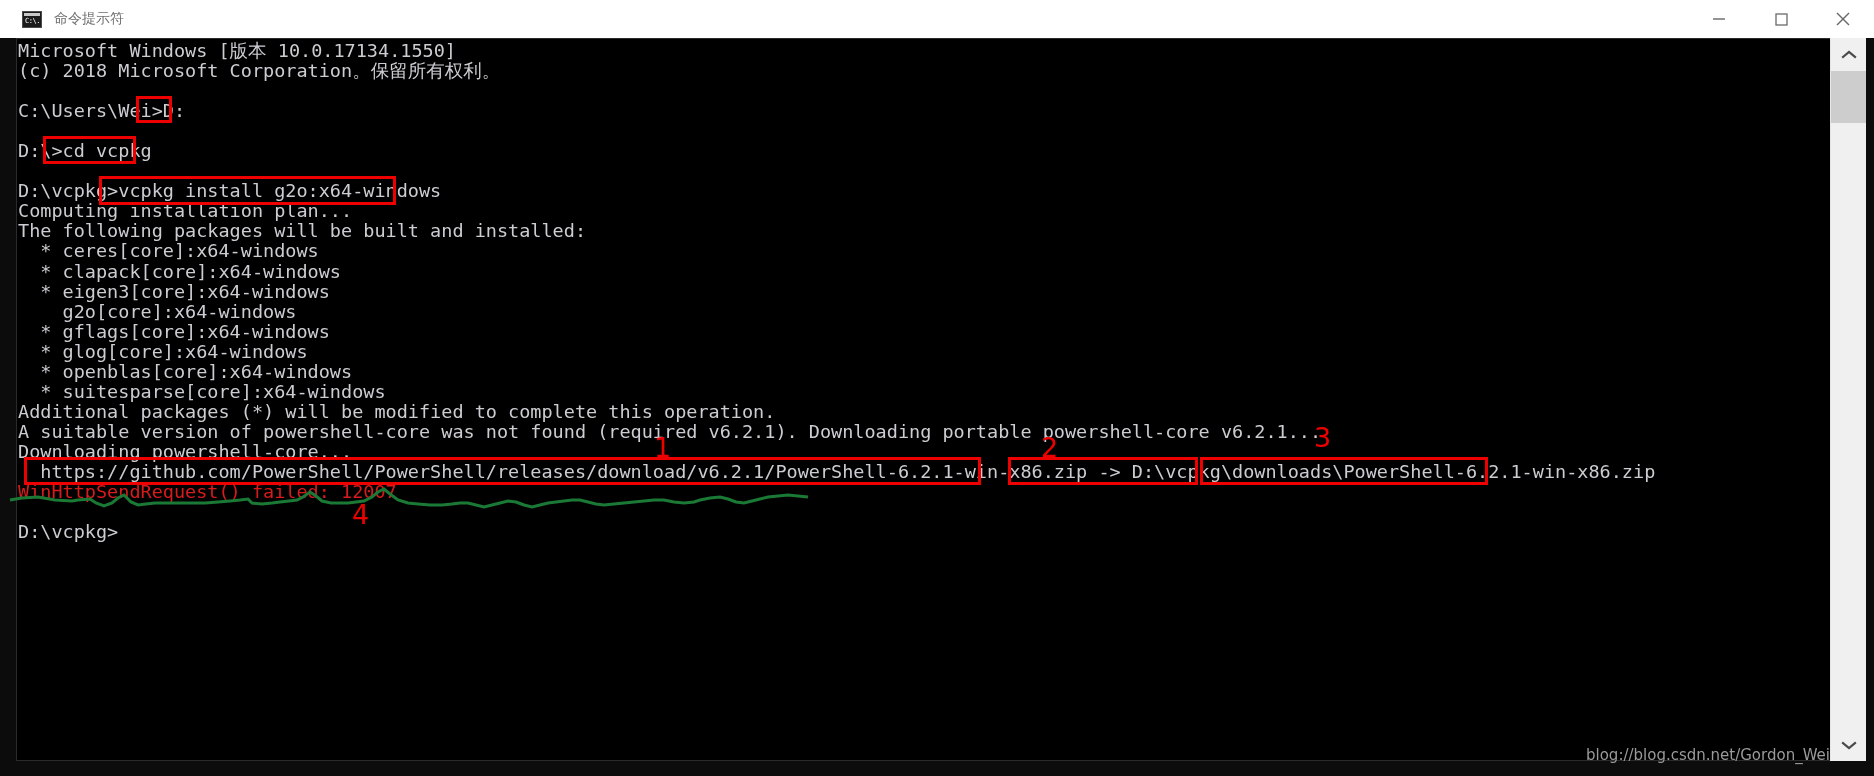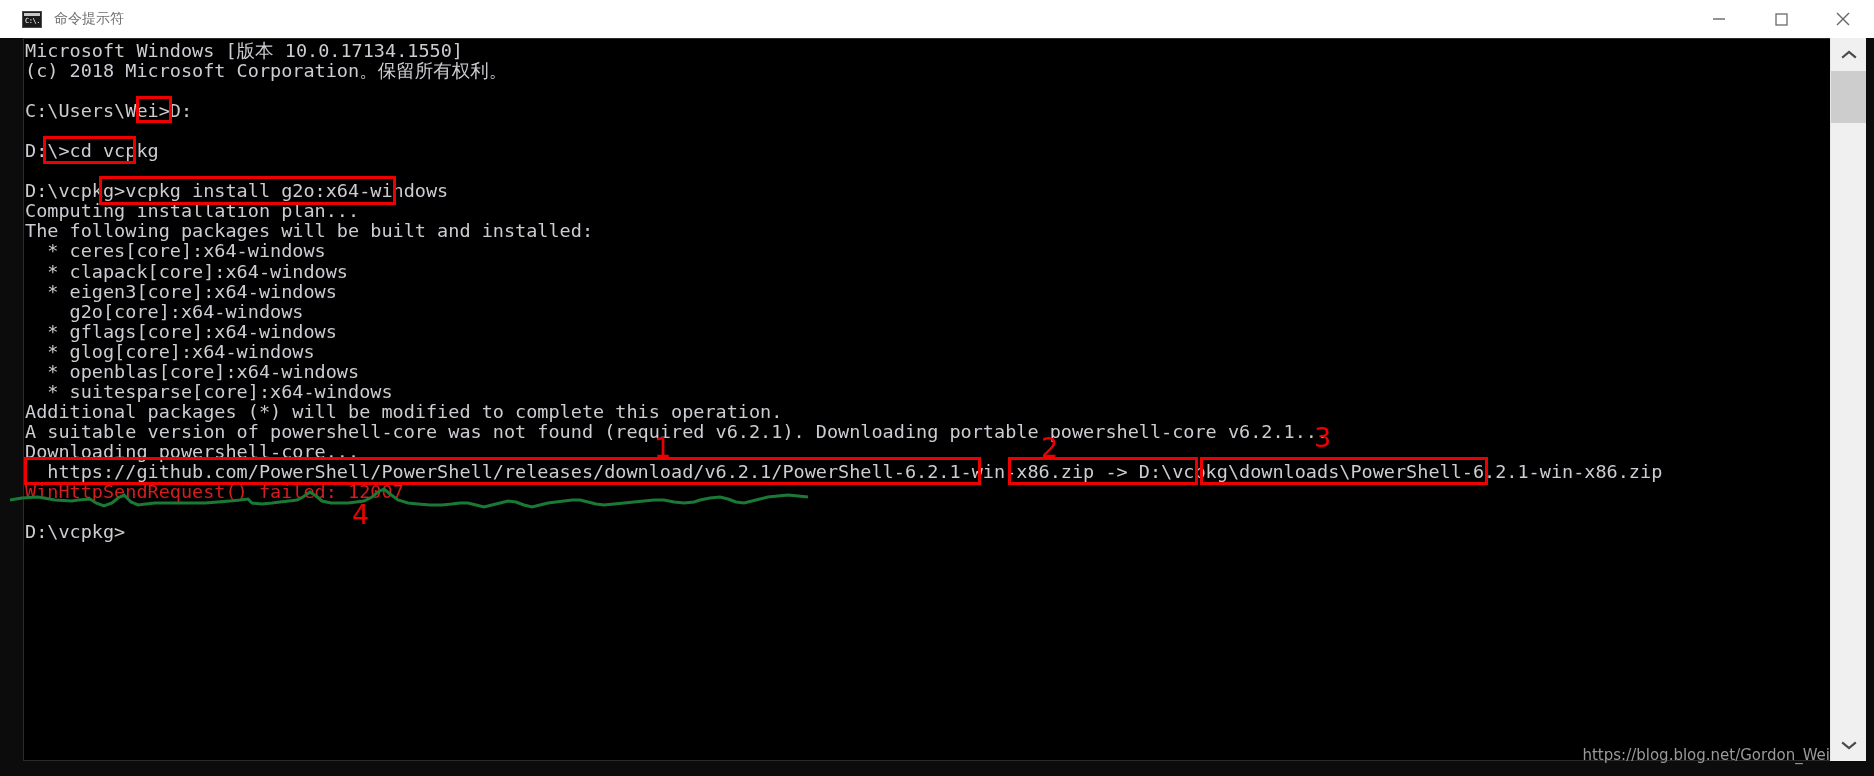--- a/index.html
+++ b/index.html
@@ -93,21 +93,21 @@
     box-sizing: border-box;
   }
   #console-border-left {
     position: absolute;
     left: 0; top: 0;
     width: 10px; height: 738px;
     background: #0c0c0c;
   }
   #console-screen {
     position: absolute;
-    left: 23px;
+    left: 16px;
     top: 0px;
     width: 1820px;
     height: 723px;
     background: #000000;
     border: 1px solid #2b2b2b;
     box-sizing: border-box;
     overflow: hidden;
   }
   #console-text {
     position: absolute;
@@ -232,21 +232,21 @@
         </svg>
       </div>
       <div id="scroll-thumb"></div>
       <div id="scroll-down">
         <svg width="16" height="12" viewBox="0 0 16 12">
           <path d="M2 4 L8 9 L14 4" fill="none" stroke="#4a4a4a" stroke-width="2.2" stroke-linecap="square"></path>
         </svg>
       </div>
     </div>
 
-    <div id="watermark">https://blog.blog.net/Gordon_Wei</div>
+    <div id="watermark">blog://blog.csdn.net/Gordon_Wei</div>
   </div>
 
   <div id="annotations">
     <div class="anno-box" style="left:136px;  top:96px;  width:36px;  height:27px;"></div>
     <div class="anno-box" style="left:43px;   top:136px; width:93px;  height:28px;"></div>
     <div class="anno-box" style="left:99px;   top:176px; width:297px; height:29px;"></div>
     <div class="anno-box" style="left:24px;   top:457px; width:957px; height:28px;"></div>
     <div class="anno-box" style="left:1008px; top:457px; width:190px; height:28px;"></div>
     <div class="anno-box" style="left:1200px; top:457px; width:288px; height:28px;"></div>
 

